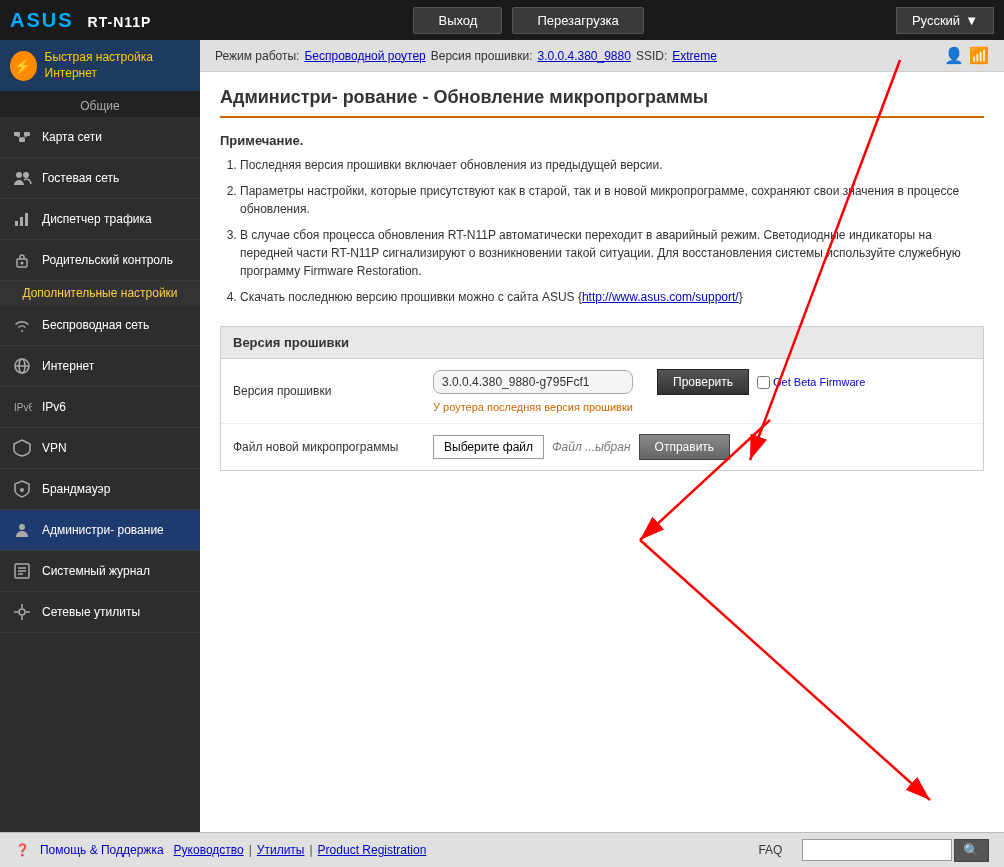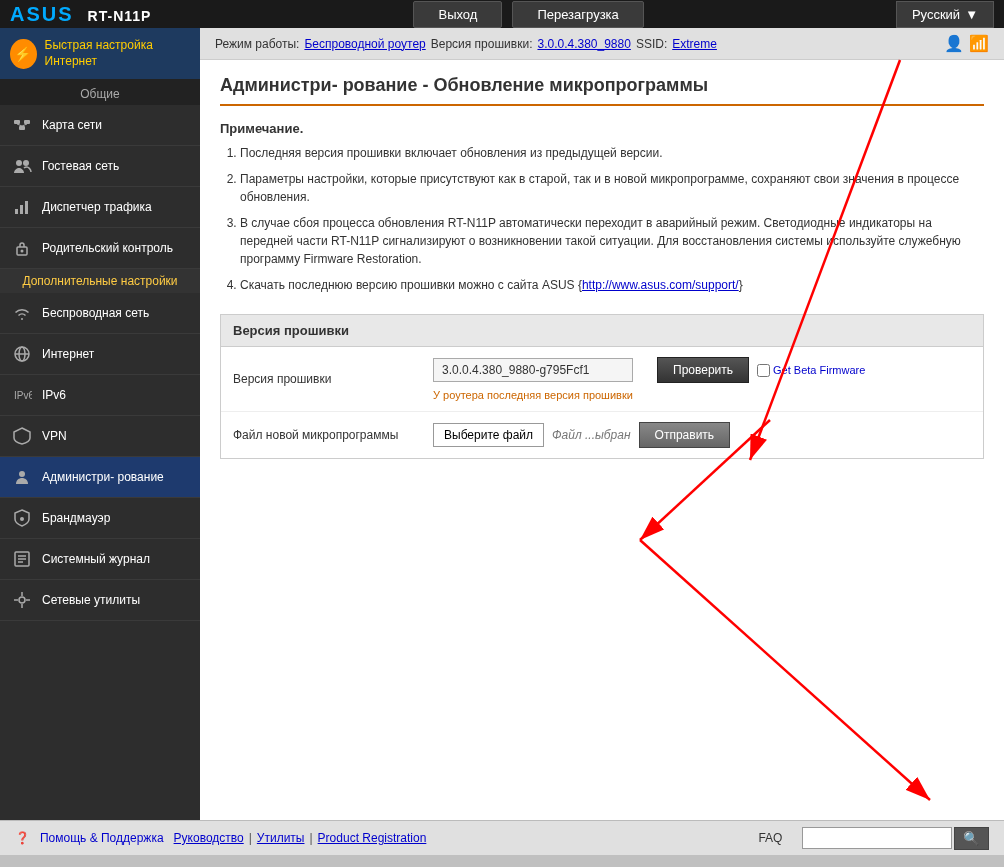--- a/index.html
+++ b/index.html
@@ -1,19 +1,19 @@
 <!DOCTYPE html>
 <html><head>
   <meta charset="utf-8">
   <style>
     * { margin: 0; padding: 0; box-sizing: border-box; }
     body { width: 1004px; height: 867px; font-family: Arial, sans-serif; font-size: 13px; background: #c0c0c0; overflow: hidden; }
 
     
-    .header { background: #1a1a1a; height: 28px; display: flex; align-items: center; padding: 0 10px; gap: 10px; }
+    .header { background: #1a1a1a; height: 40px; display: flex; align-items: center; padding: 0 10px; gap: 10px; }
     .logo { color: #00aaff; font-weight: bold; font-size: 18px; letter-spacing: 1px; margin-right: 10px; }
     .logo span { color: white; font-size: 14px; }
     .header-btn { background: #3a3a3a; color: white; border: 1px solid #555; padding: 5px 24px; cursor: pointer; font-size: 13px; border-radius: 2px; }
     .header-spacer { flex: 1; }
     .lang-btn { background: #3a3a3a; color: white; border: 1px solid #555; padding: 5px 15px; cursor: pointer; font-size: 13px; display: flex; align-items: center; gap: 5px; }
 
     
     .main { display: flex; height: calc(867px - 40px - 35px); }
 
     
@@ -187,37 +187,37 @@
         <div class="sidebar-item-text">IPv6</div>
       </div>
       <div class="sidebar-item">
         <div class="sidebar-item-icon">
           <svg width="20" height="20" viewBox="0 0 20 20">
               <path d="M10 2 L18 6 v6 c0 4-8 6-8 6 S2 16 2 12 V6 Z" fill="none" stroke="#aaa" stroke-width="1.5"></path>
             </svg>
         </div>
         <div class="sidebar-item-text">VPN</div>
       </div>
+      <div class="sidebar-item">
+        <div class="sidebar-item-icon">
+          <svg width="20" height="20" viewBox="0 0 20 20">
+              <path d="M10 2 L17 5 v6 c0 4.5-7 7-7 7 S3 15.5 3 11 V5 Z" fill="none" stroke="#aaa" stroke-width="1.5"></path>
+              <circle cx="10" cy="11" r="2" fill="#aaa"></circle>
+            </svg>
+        </div>
+        <div class="sidebar-item-text">Брандмауэр</div>
+      </div>
       <div class="sidebar-item active">
         <div class="sidebar-item-icon">
           <svg width="20" height="20" viewBox="0 0 20 20">
               <circle cx="10" cy="7" r="3" fill="#aaa"></circle>
               <path d="M4 17 c0-4 3-6 6-6s6 2 6 6" fill="#aaa"></path>
             </svg>
         </div>
         <div class="sidebar-item-text">Администри- рование</div>
-      </div>
-      <div class="sidebar-item">
-        <div class="sidebar-item-icon">
-          <svg width="20" height="20" viewBox="0 0 20 20">
-              <path d="M10 2 L17 5 v6 c0 4.5-7 7-7 7 S3 15.5 3 11 V5 Z" fill="none" stroke="#aaa" stroke-width="1.5"></path>
-              <circle cx="10" cy="11" r="2" fill="#aaa"></circle>
-            </svg>
-        </div>
-        <div class="sidebar-item-text">Брандмауэр</div>
       </div>
       <div class="sidebar-item">
         <div class="sidebar-item-icon">
           <svg width="20" height="20" viewBox="0 0 20 20">
               <rect x="3" y="3" width="14" height="14" rx="1" fill="none" stroke="#aaa" stroke-width="1.5"></rect>
               <line x1="6" y1="7" x2="14" y2="7" stroke="#aaa" stroke-width="1.5"></line>
               <line x1="6" y1="10" x2="14" y2="10" stroke="#aaa" stroke-width="1.5"></line>
               <line x1="6" y1="13" x2="11" y2="13" stroke="#aaa" stroke-width="1.5"></line>
             </svg>
         </div>
@@ -265,21 +265,21 @@
         </ol>
 
         <div class="fw-section">
           <div class="fw-section-header">Версия прошивки</div>
 
 
           <div class="fw-row">
             <div class="fw-label">Версия прошивки</div>
             <div class="fw-value" style="flex-direction:column; align-items:flex-start; gap:4px;">
               <div style="display:flex; align-items:center; gap:8px;">
-                <input type="text" class="fw-input" readonly="" style="width: 200px;" value="3.0.0.4.380_9880-g795Fcf1">
+                <input type="text" class="fw-input" readonly="" style="width: 200px; border-radius: 8px;" value="3.0.0.4.380_9880-g795Fcf1">
                 <button class="fw-btn">Проверить</button>
                 <span class="beta-label">
                   <input type="checkbox" style="">
                   <span>Get Beta Firmware</span>
                 </span>
               </div>
               <div class="fw-check" style="color:#cc6600; font-size:11px;">У роутера последняя версия прошивки</div>
             </div>
           </div>
 

